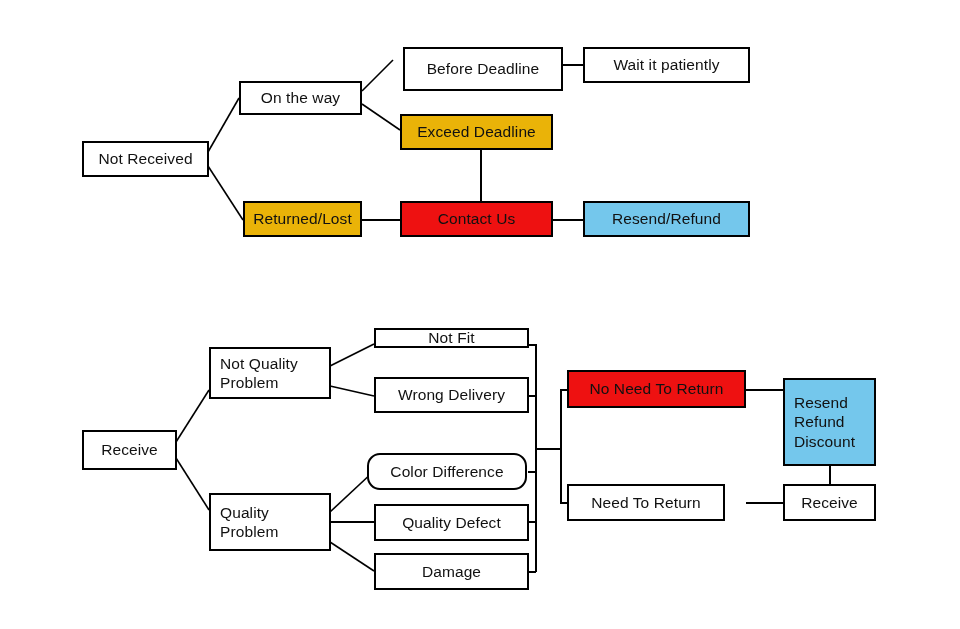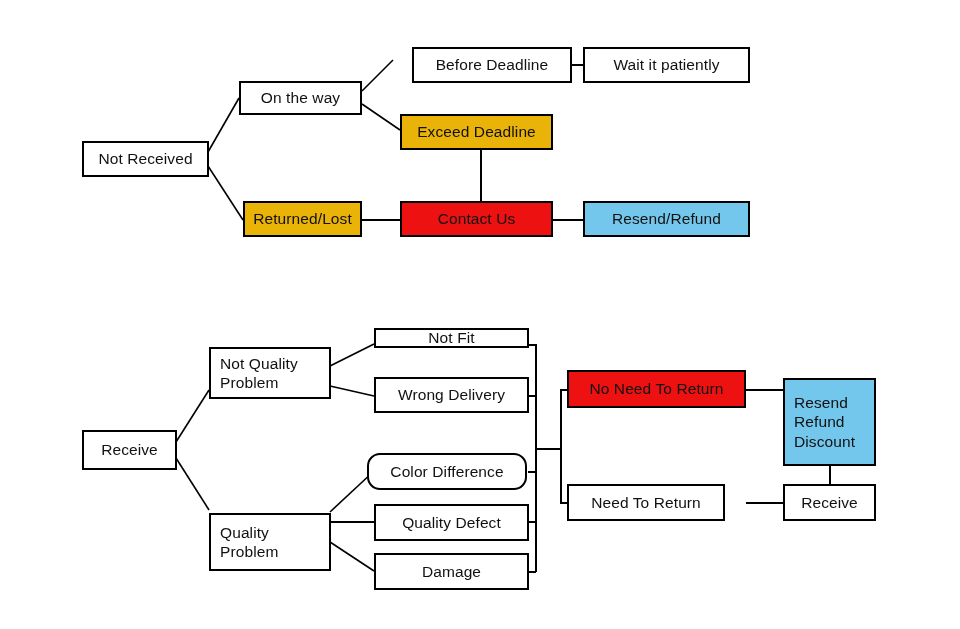--- a/index.html
+++ b/index.html
@@ -69,21 +69,21 @@
 
   <div class="edge h" style="left:552px;top:64px;width:31px;"></div>
   <div class="edge v" style="left:480px;top:149px;height:52px;"></div>
   <div class="edge h" style="left:361px;top:219px;width:39px;"></div>
   <div class="edge h" style="left:553px;top:219px;width:30px;"></div>
 
   <div class="node" style="left:82px;top:141px;width:127px;height:36px;">Not Received</div>
 
   <div class="node" style="left:239px;top:81px;width:123px;height:34px;">On the way</div>
 
-  <div class="node" style="left:412px;top:47px;width:160px;height:36px;">Before Deadline</div>
+  <div class="node" style="left:403px;top:47px;width:160px;height:44px;">Before Deadline</div>
 
   <div class="node" style="left:583px;top:47px;width:167px;height:36px;">Wait it patiently</div>
 
   <div class="node green" style="left:400px;top:114px;width:153px;height:36px;">Exceed Deadline</div>
 
   <div class="node green" style="left:243px;top:201px;width:119px;height:36px;">Returned/Lost</div>
 
   <div class="node red" style="left:400px;top:201px;width:153px;height:36px;">Contact Us</div>
 
   <div class="node blue" style="left:583px;top:201px;width:167px;height:36px;">Resend/Refund</div>
@@ -113,21 +113,21 @@
 
   <div class="edge h" style="left:746px;top:389px;width:37px;"></div>
   <div class="edge h" style="left:746px;top:502px;width:37px;"></div>
   <div class="edge v" style="left:829px;top:428px;height:56px;"></div>
 
   <div class="node" style="left:82px;top:430px;width:95px;height:40px;">Receive</div>
 
   <div class="node multiline" style="left:209px;top:347px;width:122px;height:52px;">Not Quality
 Problem</div>
 
-  <div class="node multiline" style="left:209px;top:493px;width:122px;height:58px;margin-top:20px;">Quality
+  <div class="node multiline" style="left:209px;top:493px;width:122px;height:58px;">Quality
 Problem</div>
 
   <div class="node" style="left:374px;top:328px;width:155px;height:20px;">Not Fit</div>
 
   <div class="node" style="left:374px;top:377px;width:155px;height:36px;">Wrong Delivery</div>
 
   <div class="node" style="left:367px;top:453px;width:160px;height:37px;border-radius:13px;">Color Difference</div>
 
   <div class="node" style="left:374px;top:504px;width:155px;height:37px;">Quality Defect</div>
 

